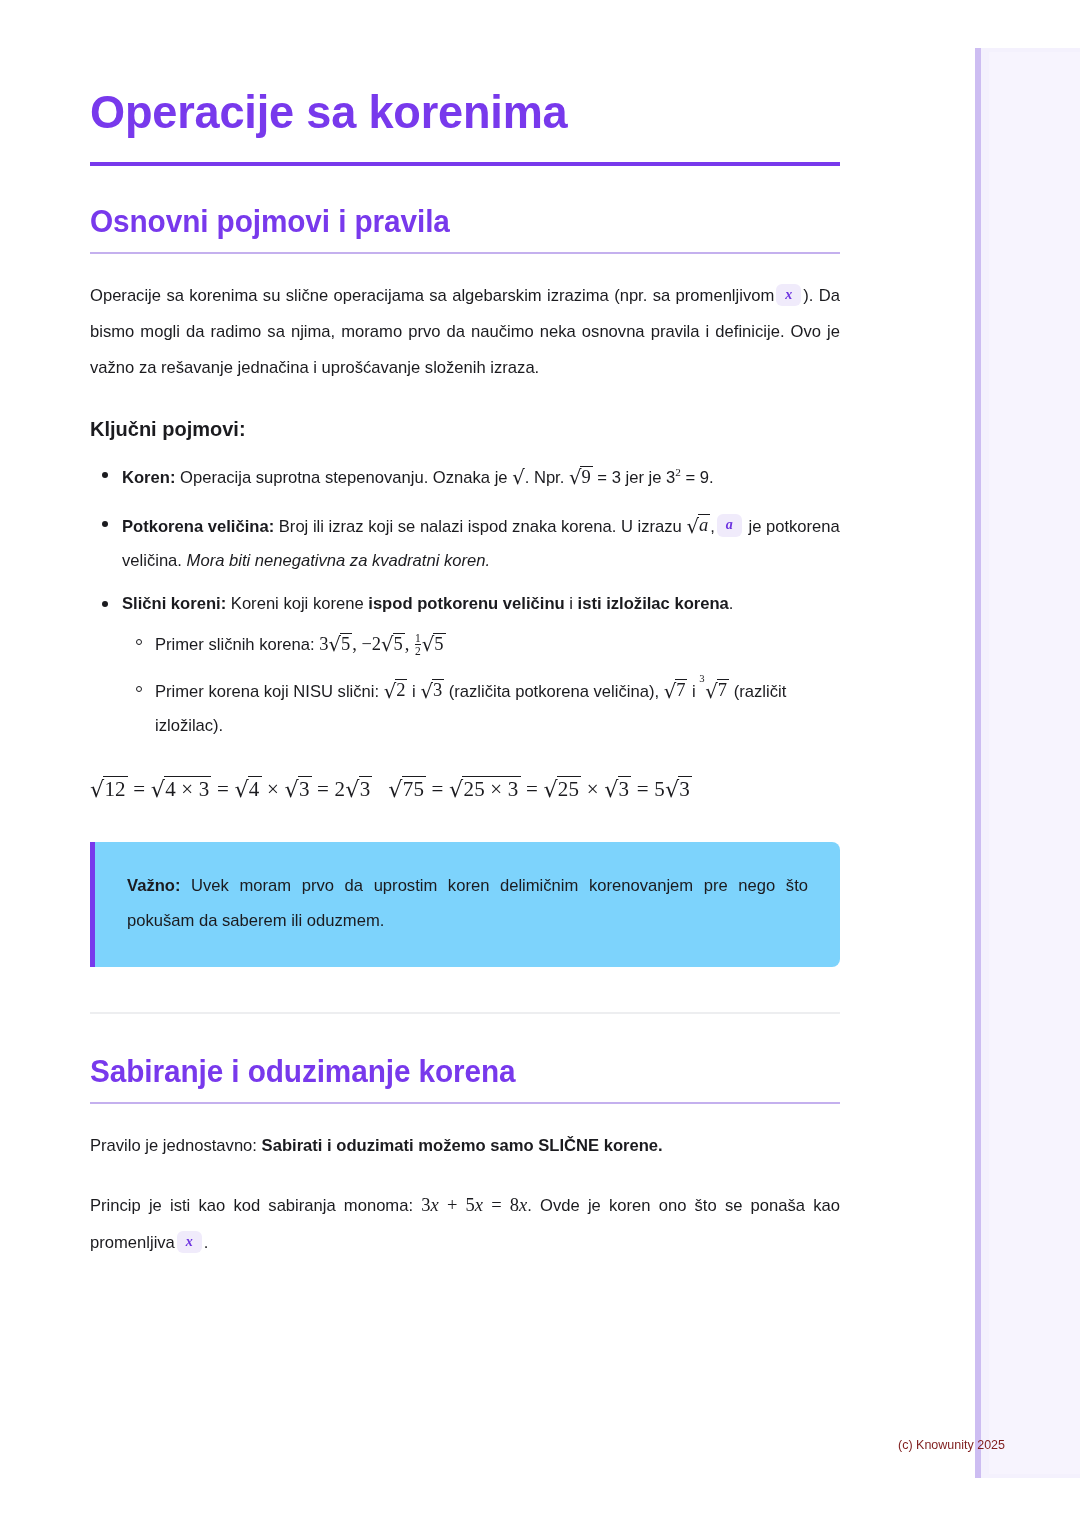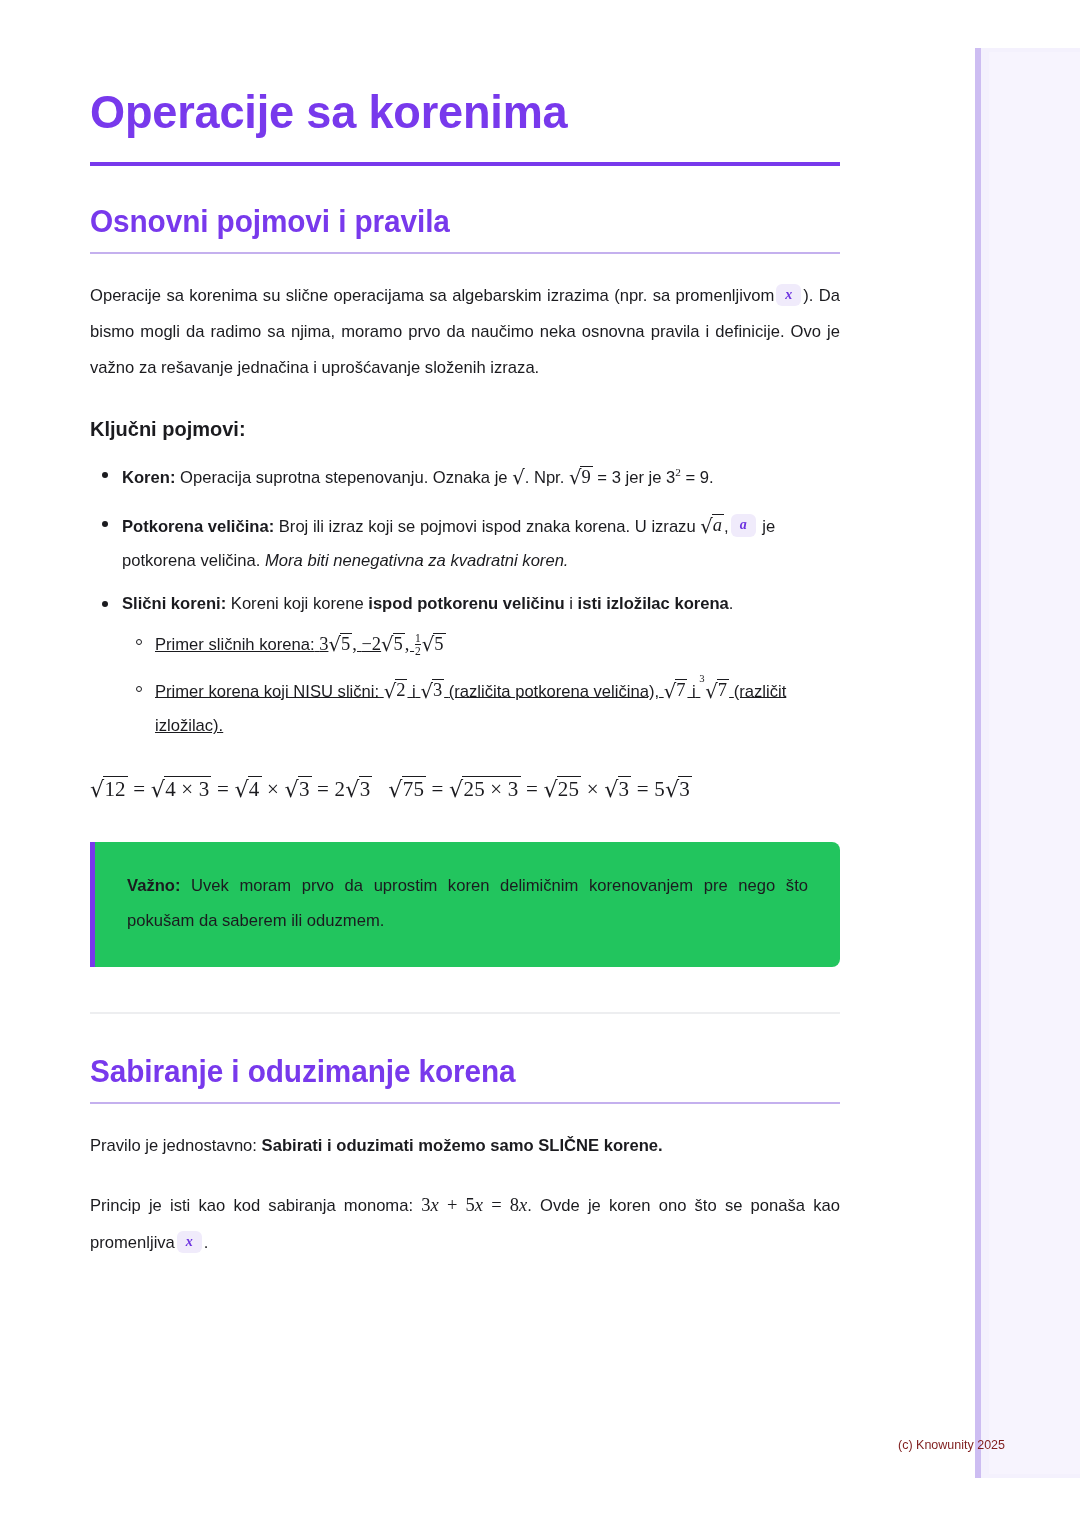--- a/index.html
+++ b/index.html
@@ -136,21 +136,20 @@
   ul.subbullets {
     margin: 6px 0 0 0;
     padding-left: 33px;
     list-style: none;
   }
   ul.subbullets > li {
     position: relative;
     font-size: 16.6px;
     line-height: 1.92;
     margin-bottom: 9px;
-    text-decoration: underline;
   }
   ul.subbullets > li::before {
     content: "";
     position: absolute;
     left: -19px;
     top: 13px;
     width: 6px;
     height: 6px;
     border-radius: 50%;
     border: 1.3px solid #1b1b1f;
@@ -233,21 +232,21 @@
     font-size: 0.62em;
     line-height: 1.05;
     margin: 0 1px;
   }
   .frac .num { display: block; }
   .frac .den { display: block; border-top: 1.1px solid #1b1b1f; }
 
   
   .callout {
     margin-top: 30px;
-    background: #22c55e;
+    background: #7dd3fc;
     border-left: 5px solid #7839ec;
     border-radius: 0 8px 8px 0;
     padding: 27px 32px 28px 32px;
   }
   .callout p {
     margin: 0;
     font-size: 16.6px;
     line-height: 2.1;
     text-align: justify;
   }
@@ -297,21 +296,21 @@
         <b>Koren:</b>
         <span>Operacija suprotna stepenovanju. Oznaka je</span>
         <span class="math"><span class="rad"><span class="sign">√</span></span></span><span>. Npr.</span>
         <span class="math"><span class="rad"><span class="sign">√</span><span class="rcd">9</span></span></span>
         <span>= 3 jer je 3</span><sup class="pw">2</sup>
         <span>= 9.</span>
       </li>
 
       <li>
         <b>Potkorena veličina:</b>
-        <span>Broj ili izraz koji se pojmovi ispod znaka korena. U izrazu</span>
+        <span>Broj ili izraz koji se nalazi ispod znaka korena. U izrazu</span>
         <span class="math"><span class="rad"><span class="sign">√</span><span class="rcd var">a</span></span></span><span>,</span><span class="chip">a</span>
         <span>je potkorena veličina.</span>
         <i>Mora biti nenegativna za kvadratni koren.</i>
       </li>
 
       <li>
         <b>Slični koreni:</b>
         <span>Koreni koji korene</span>
         <b>ispod potkorenu veličinu</b>
         <span>i</span>

